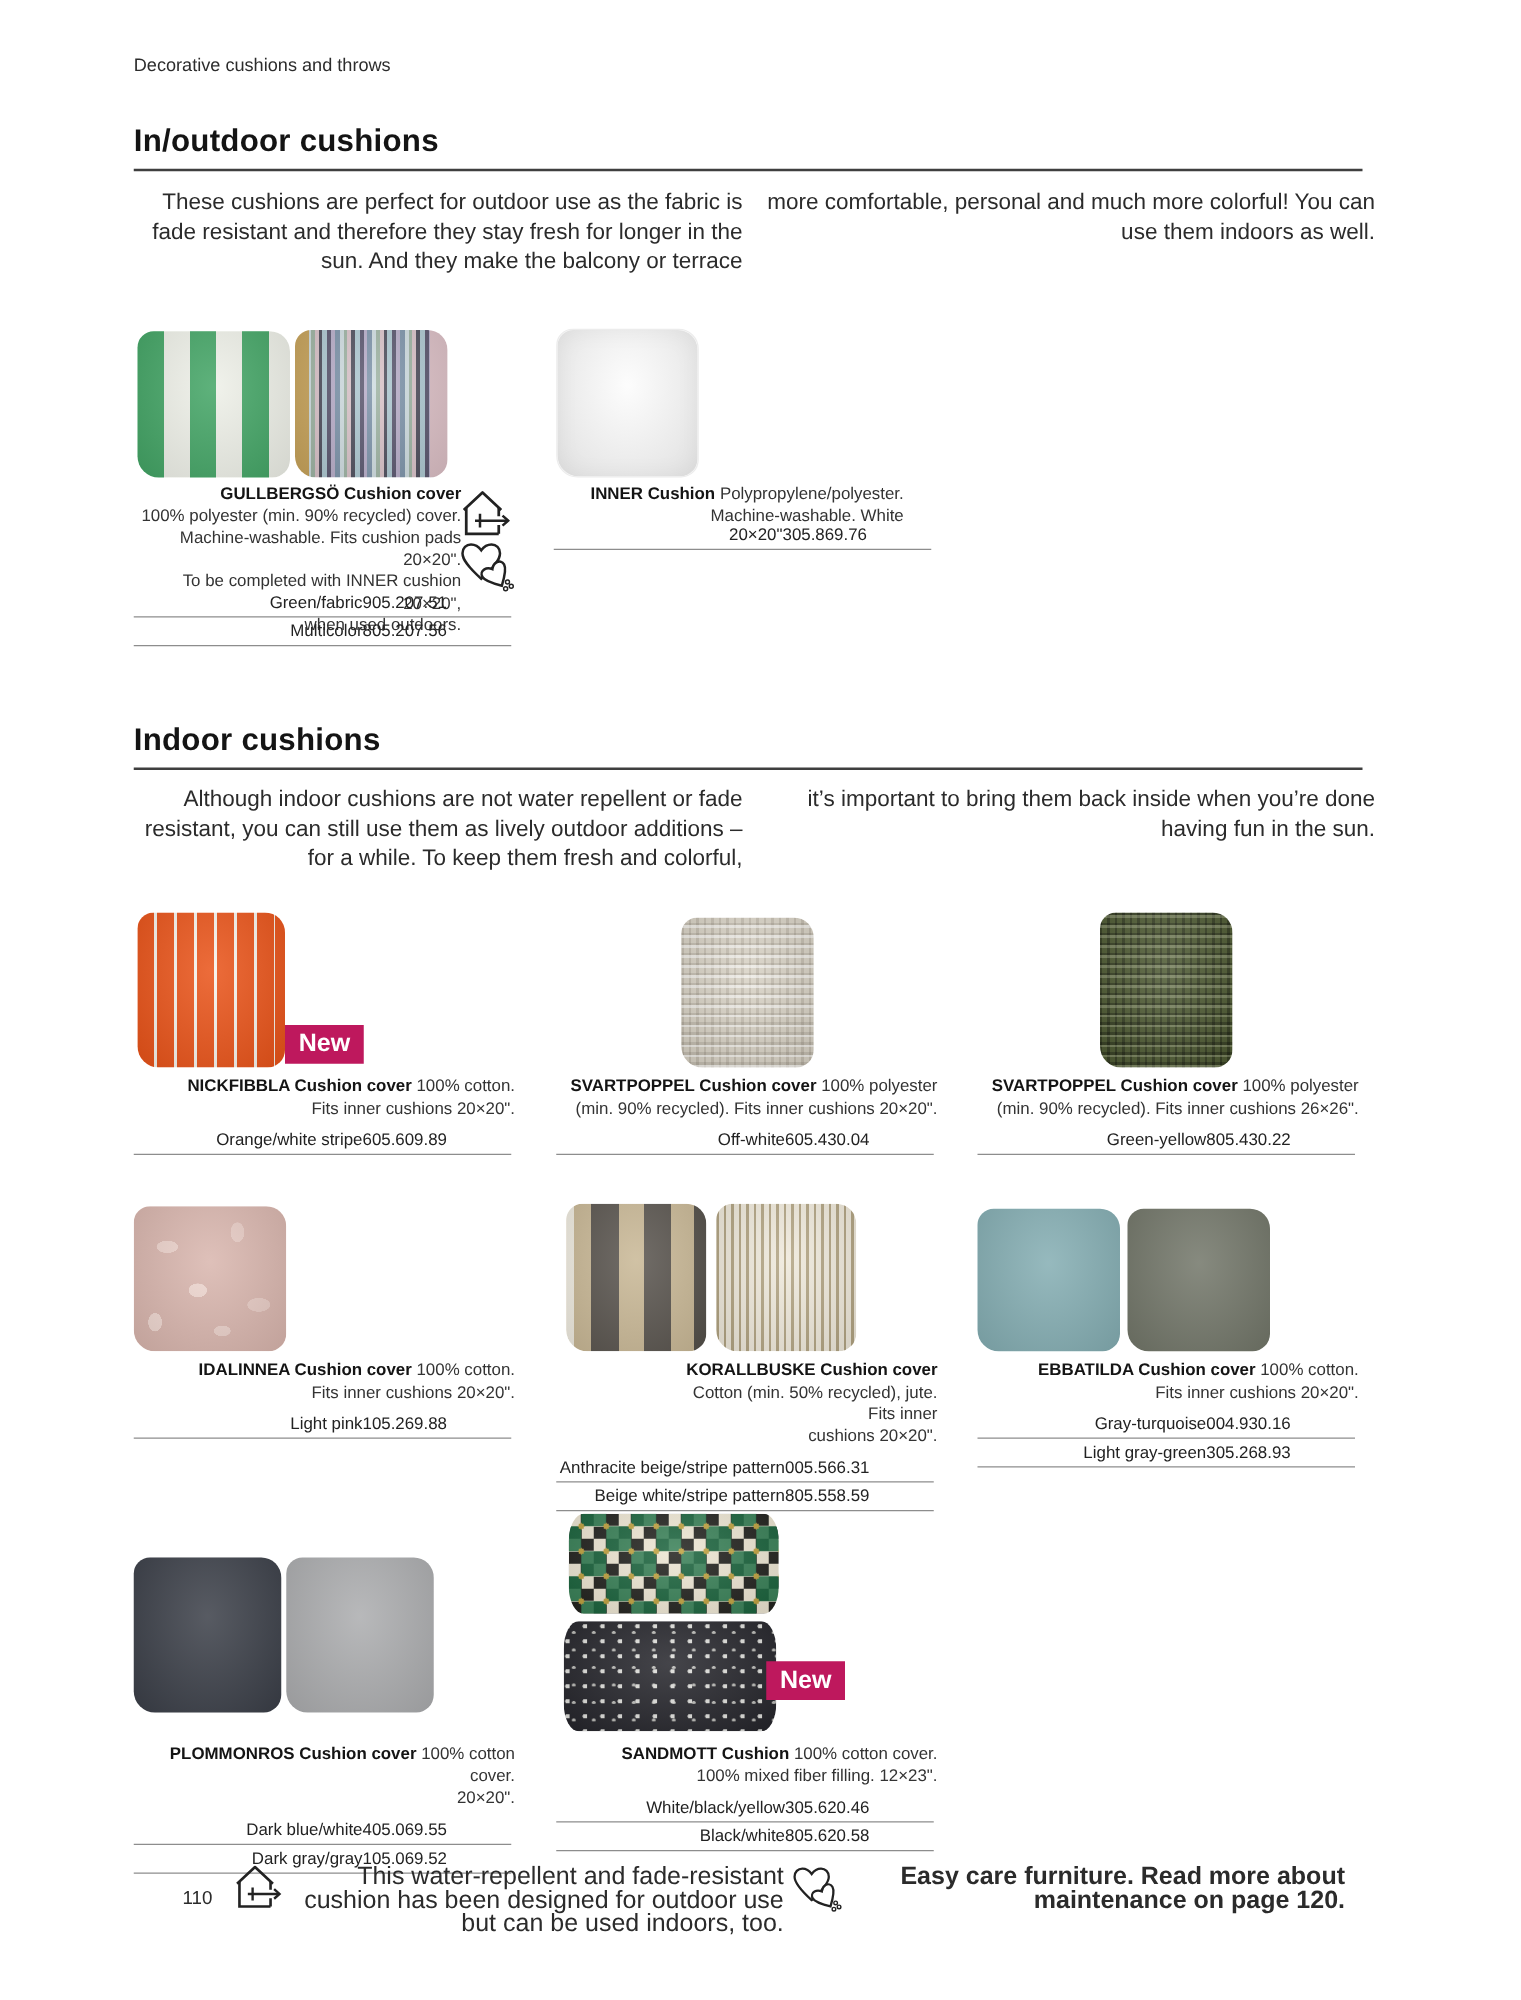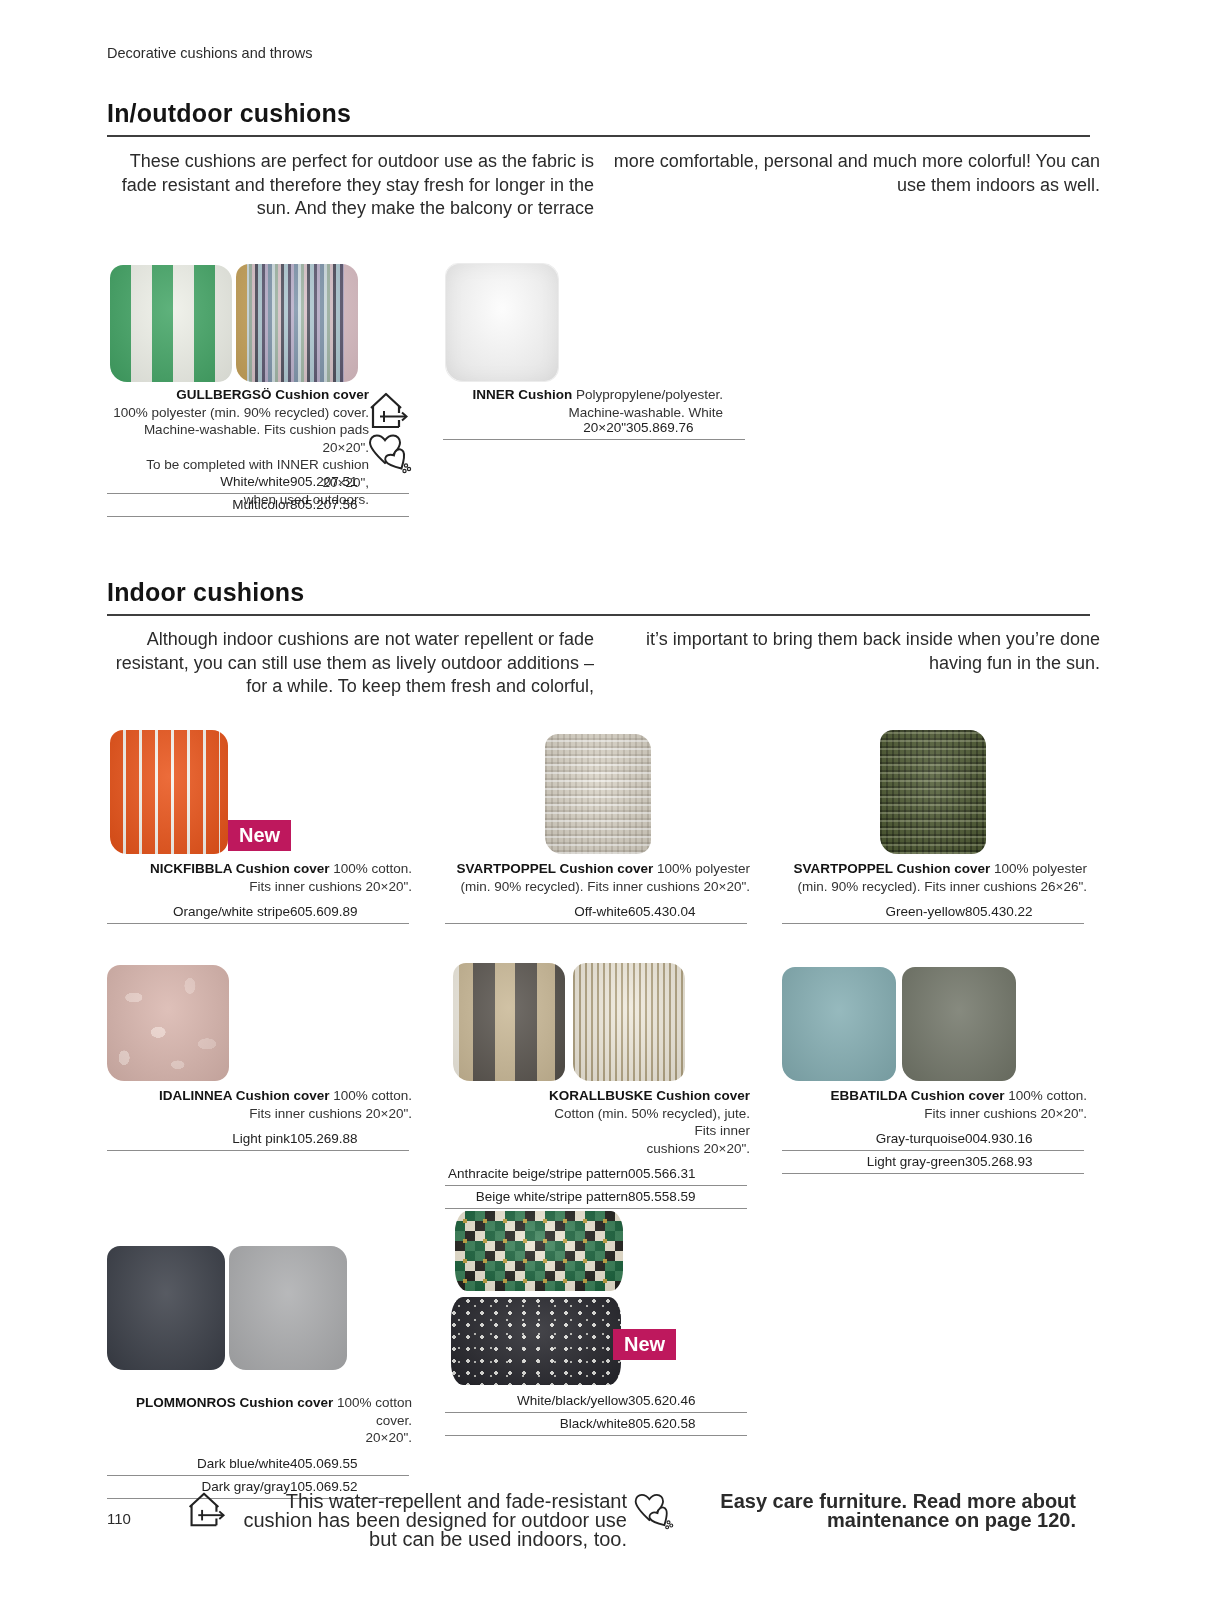--- a/index.html
+++ b/index.html
@@ -63,21 +63,21 @@
       radial-gradient(circle 2.5px at 10px 10px,#bfa13f 96%,rgba(0,0,0,0)),
       repeating-conic-gradient(rgba(26,110,66,.85) 0% 25%,rgba(0,0,0,0) 0% 50%);
       background-size:20px 20px,40px 40px;background-position:0 0,10px 10px;}
   .cu-sand-b{background-color:#26262c;background-image:
       radial-gradient(circle 2px at 3px 4px,#dededa 90%,rgba(0,0,0,0)),
       radial-gradient(circle 1.5px at 8px 9px,#b9b9b5 90%,rgba(0,0,0,0)),
       radial-gradient(circle 1px at 12px 2px,#cfcfcb 90%,rgba(0,0,0,0));
       background-size:14px 12px,16px 14px,11px 9px;}
   .new-badge{position:absolute;background:#be185d;color:#fff;font-weight:700;font-size:20px;line-height:1;padding:5px 11px 6px;}
   .foot{font-size:20px;line-height:19px;color:#2b2b2b;}
-  .pagenum{font-size:15px;color:#2b2b2b;}
+  .pagenum{font-size:15px;color:#2b2b2b;margin-left:39px;}
   .iconbox{display:inline-block;line-height:0;}
 </style>
 </head>
 <body>
 
 <div class="page">
 
   <div class="abs crumb" style="left:107px;top:45px;">Decorative cushions and throws</div>
 
   <div class="abs h2" style="left:107px;top:99px;">In/outdoor cushions</div>
@@ -110,21 +110,21 @@
       <g transform="rotate(-30 30 30)">
         <path d="M30 41 C22.5 34 20 30.5 20 27.2 C20 24.5 22 22.7 24.4 22.7 C26.5 22.7 28.6 24 30 25.8 C31.4 24 33.5 22.7 35.6 22.7 C38 22.7 40 24.5 40 27.2 C40 30.5 37.5 34 30 41 Z" fill="#ffffff" stroke="#222" stroke-width="2"></path>
       </g>
       <circle cx="40" cy="36.5" r="1.6" fill="none" stroke="#222" stroke-width="1.2"></circle>
       <circle cx="43" cy="40" r="1.6" fill="none" stroke="#222" stroke-width="1.2"></circle>
       <circle cx="38.5" cy="42" r="1.6" fill="none" stroke="#222" stroke-width="1.2"></circle>
     </svg>
   </span>
   <div class="abs vtable" style="left:107px;top:471px;">
     <div class="vrow">
-      <span class="vlabel">White/white</span>
+      <span class="vlabel">Green/fabric</span>
       <span class="vart">905.207.51</span>
     </div>
     <div class="vrow">
       <span class="vlabel">Multicolor</span>
       <span class="vart">805.207.56</span>
     </div>
   </div>
 
   <div class="abs" style="left:443px;top:386px;width:280px;">
     <p class="pblock" style="margin:0;"><span class="pname">INNER Cushion</span> <span class="pdesc">Polypropylene/polyester.
@@ -256,20 +256,22 @@
       </div>
     </div>
   </div>
 
   <div class="abs cell" style="left:445px;top:1195px;">
     <div class="cell-img" style="height:195px;">
       <div class="cu cu-lumbar cu-sand-a" style="left:10px;top:16px;width:168px;height:80px;"></div>
       <div class="cu cu-lumbar cu-sand-b" style="left:6px;top:102px;width:170px;height:88px;"></div>
       <div class="new-badge" style="left:168px;top:134px;">New</div>
     </div>
+    <p class="pblock"><span class="pname">SANDMOTT Cushion</span> <span class="pdesc">100% cotton cover.
+100% mixed fiber filling. 12×23".</span></p>
     <div class="vtable">
       <div class="vrow">
         <span class="vlabel">White/black/yellow</span>
         <span class="vart">305.620.46</span>
       </div>
       <div class="vrow">
         <span class="vlabel">Black/white</span>
         <span class="vart">805.620.58</span>
       </div>
     </div>

